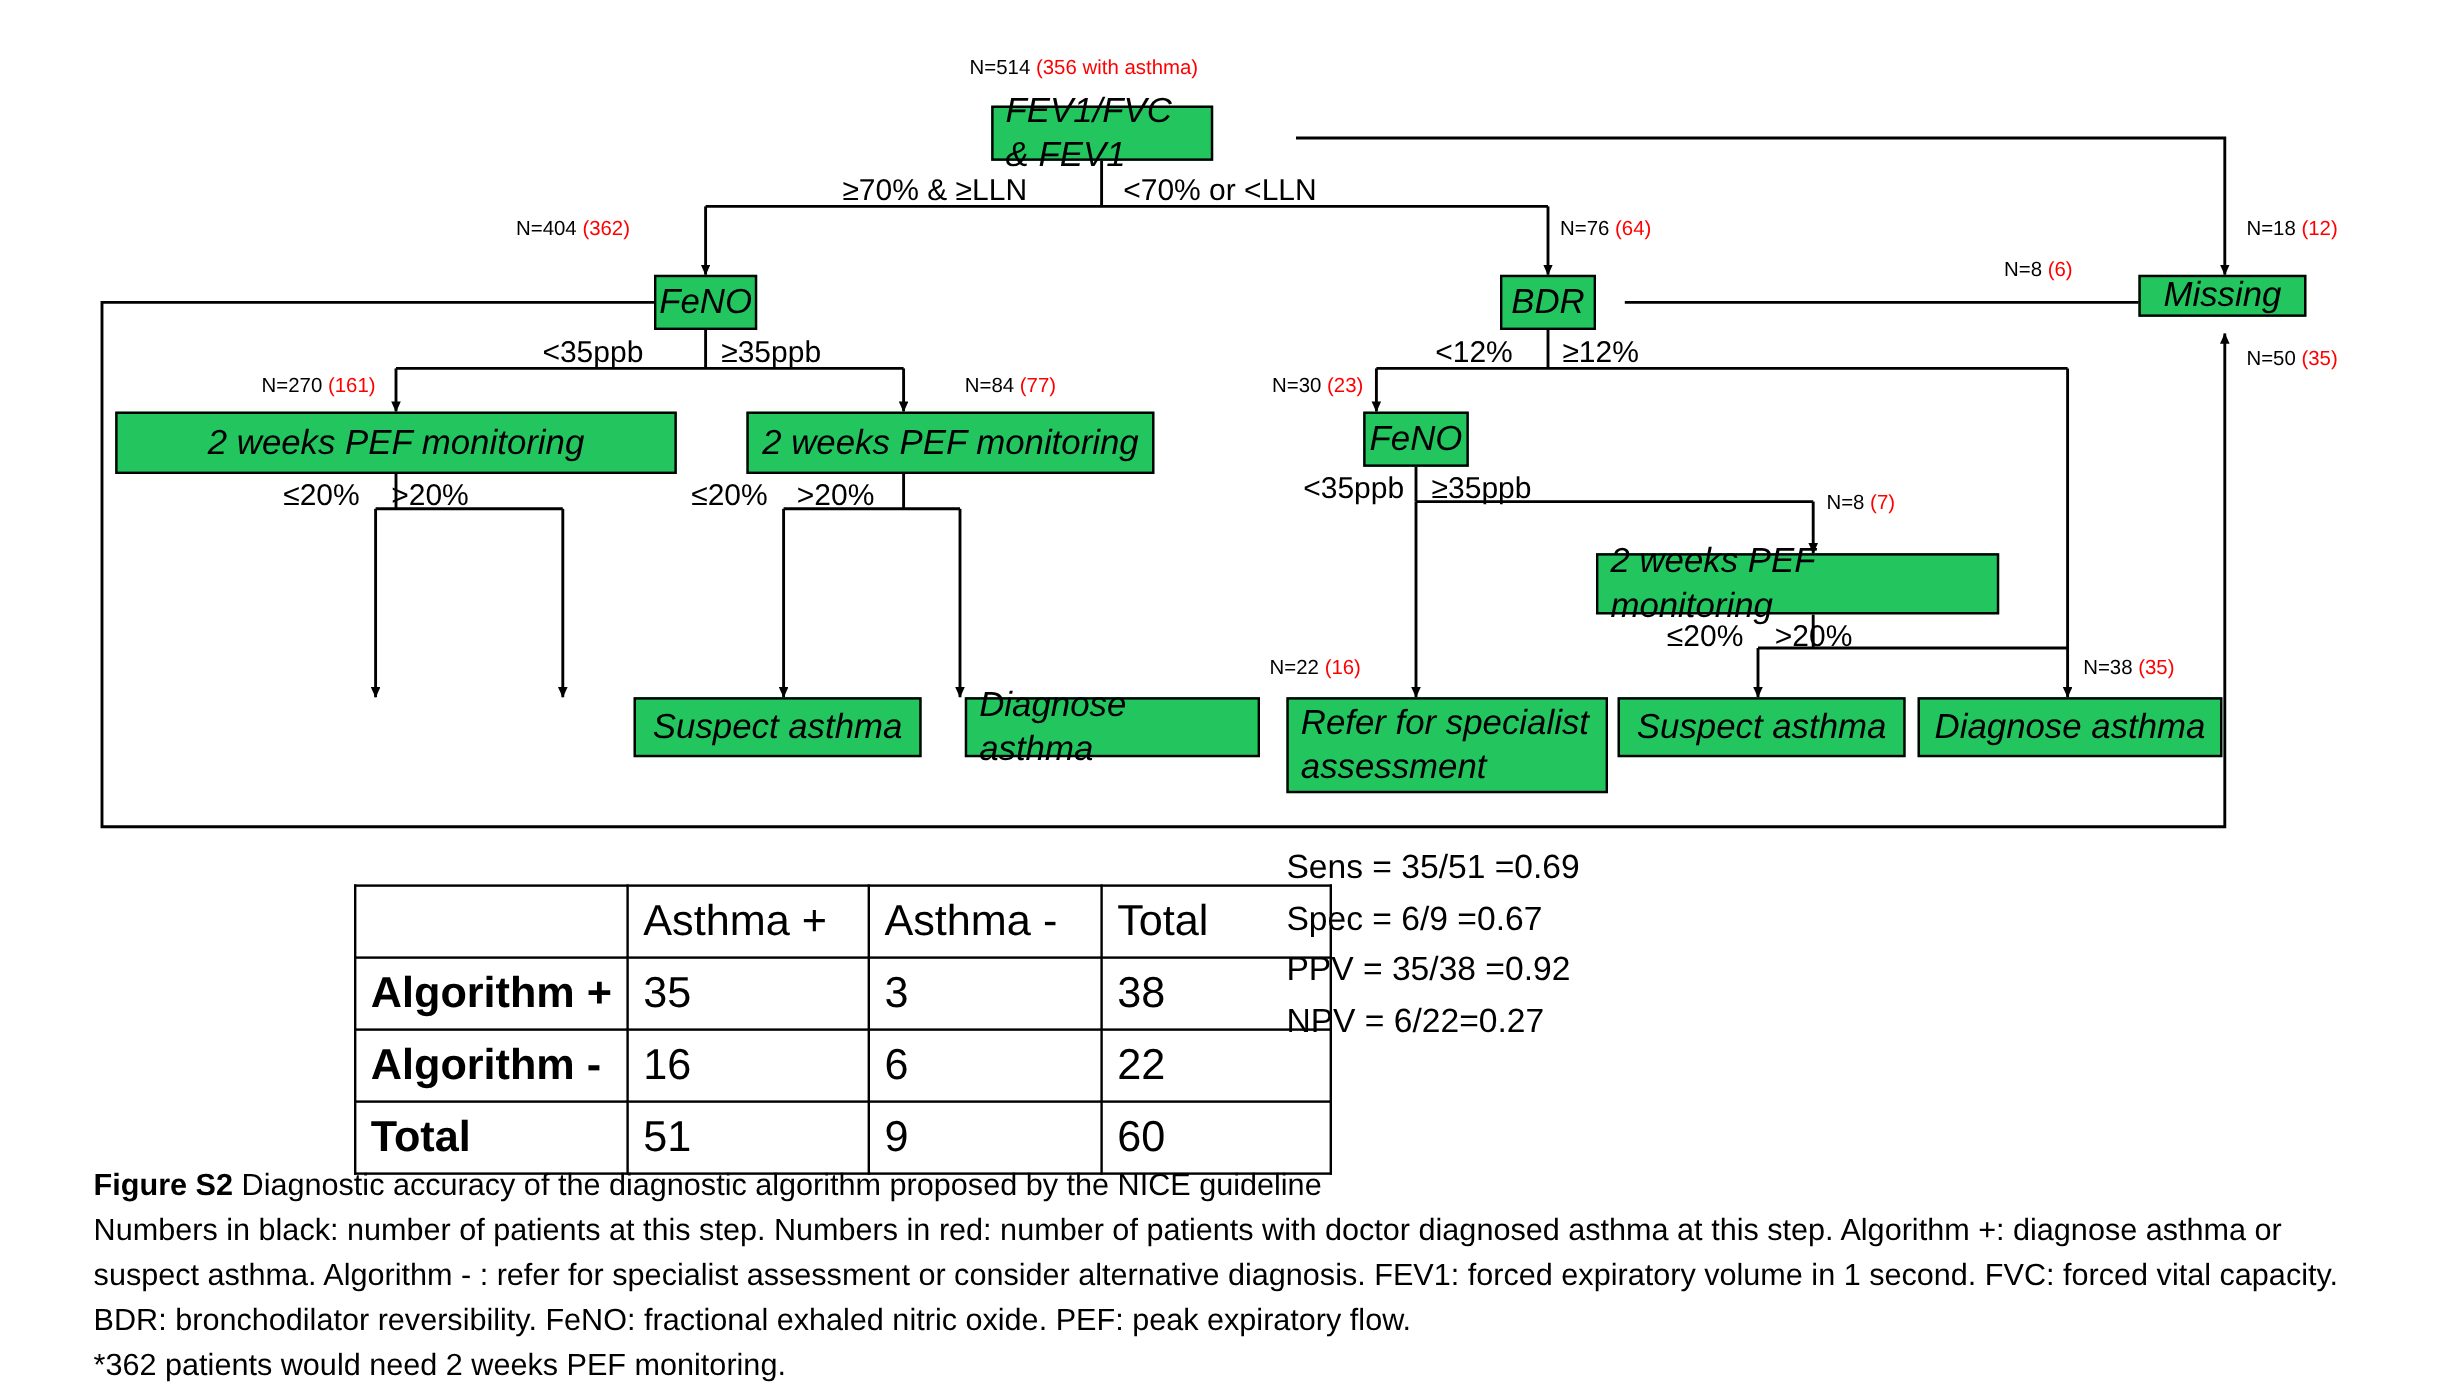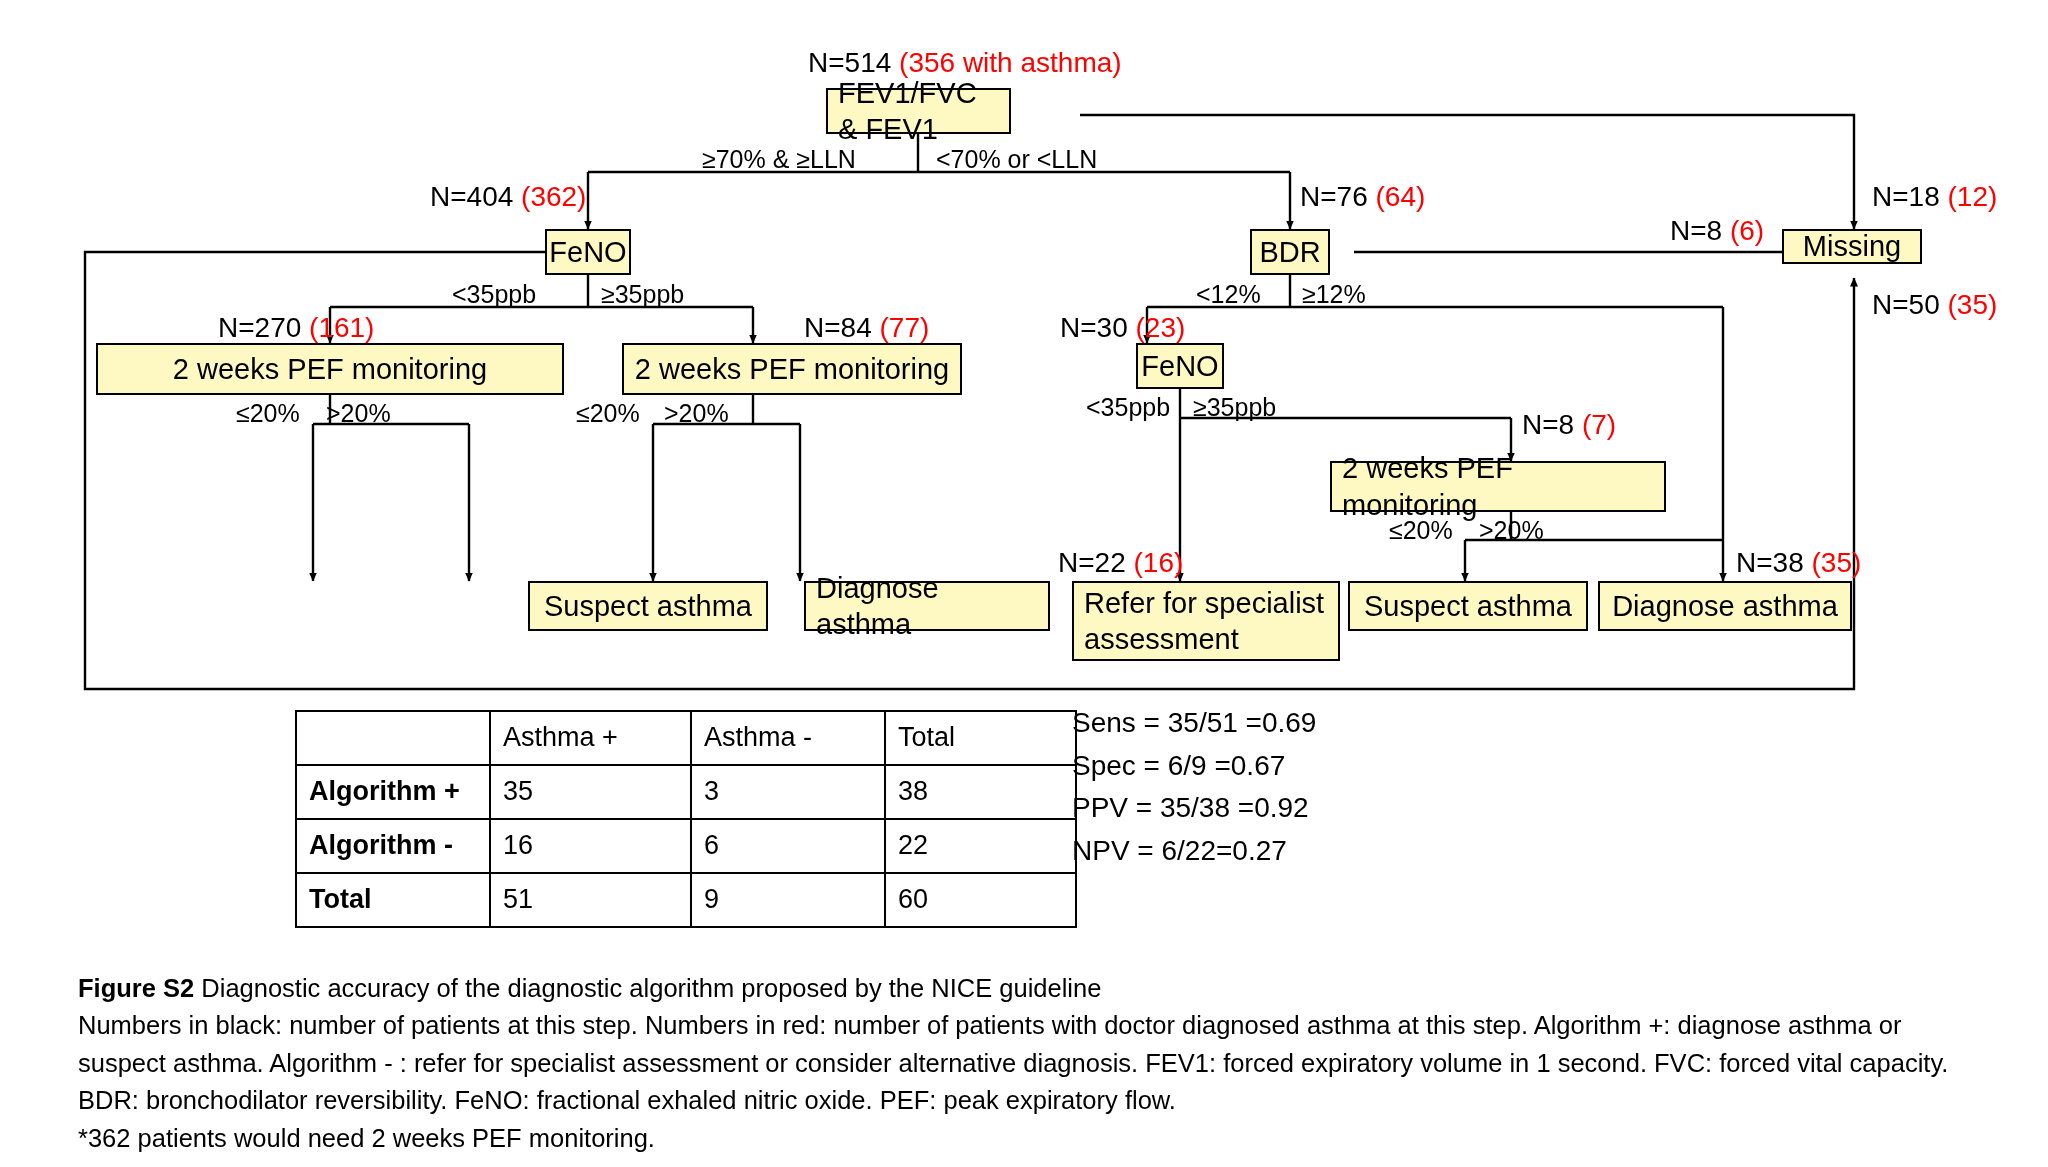--- a/index.html
+++ b/index.html
@@ -24,51 +24,52 @@
   svg#wires {
     position: absolute;
     left: 0; top: 0;
     width: 2048px;
     height: 1167px;
     pointer-events: none;
   }
   .node {
     position: absolute;
     border: 2.5px solid #000;
-    background: #fef9c3;
+    background: #22c55e;
     box-sizing: border-box;
     display: flex;
     align-items: center;
     justify-content: flex-start;
     font-size: 29px;
     line-height: 1.25;
     padding: 4px 10px;
     white-space: pre-line;
+    font-style: italic;
   }
   .node.center { justify-content: center; }
   .lbl {
     position: absolute;
-    font-size: 28px;
+    font-size: 17px;
     line-height: 1.05;
     white-space: nowrap;
   }
   .lbl .red { color: #FF0000; }
   .cond {
     position: absolute;
     font-size: 25px;
     line-height: 1.05;
     white-space: nowrap;
   }
   
   #acc-table {
     position: absolute;
     left: 295px;
-    top: 710px;
+    top: 737px;
     border-collapse: collapse;
-    font-size: 27px;
+    font-size: 36px;
   }
   #acc-table td {
     border: 2px solid #000;
     padding: 7px 12px 9px 12px;
     height: 36px;
     vertical-align: middle;
     white-space: nowrap;
   }
   #acc-table td.c0 { width: 168px; font-weight: bold; }
   #acc-table td.c1 { width: 175px; }

